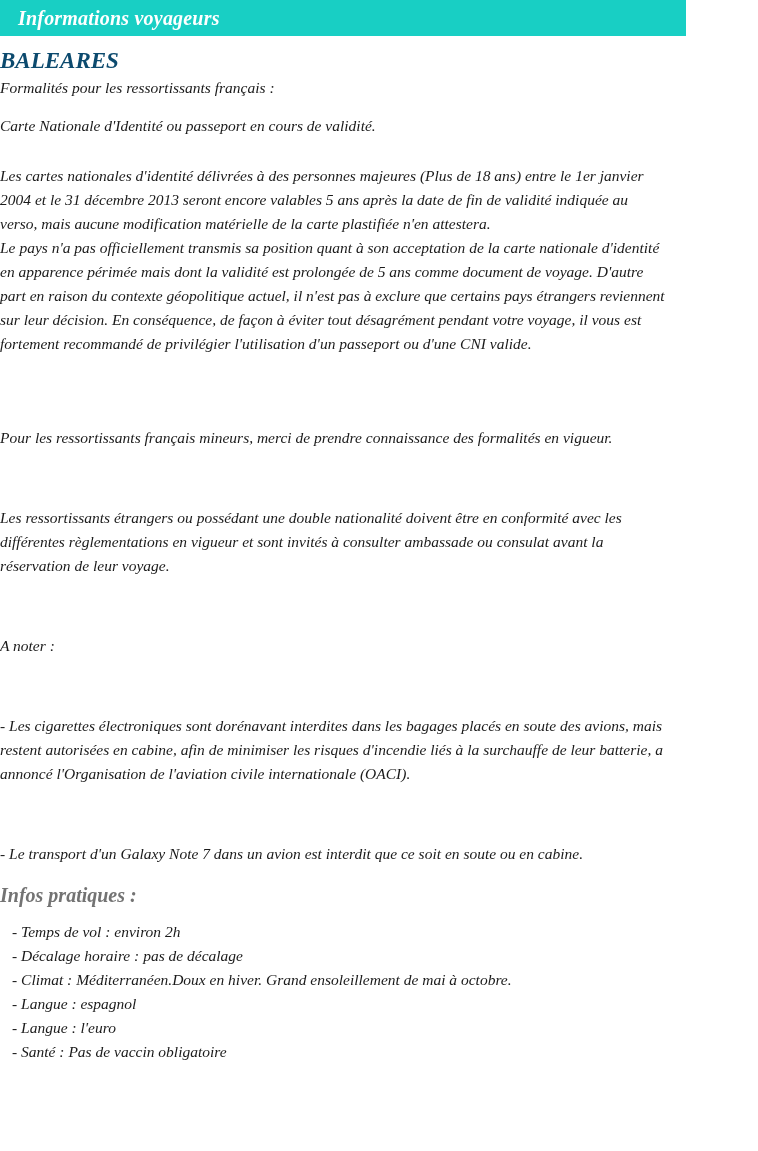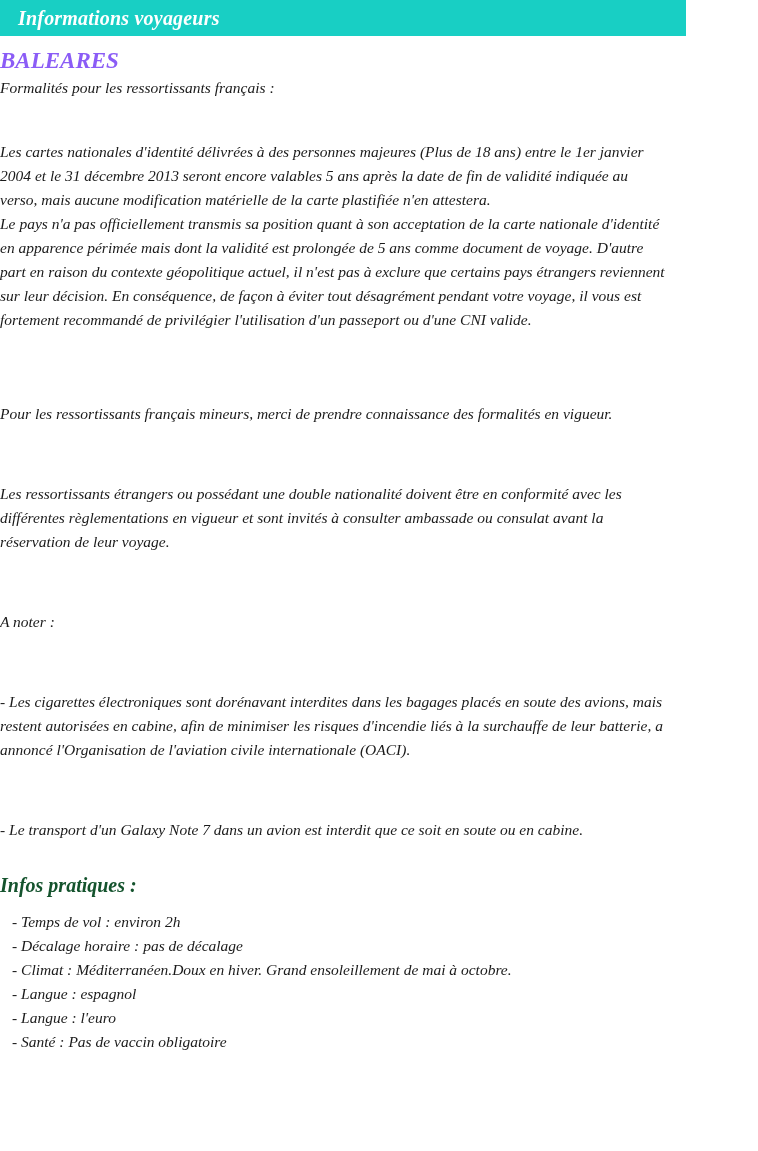--- a/index.html
+++ b/index.html
@@ -30,34 +30,34 @@
     font-style: italic;
     font-weight: bold;
     font-size: 20px;
     letter-spacing: 0.2px;
     font-family: "Liberation Serif", serif;
   }
   .content {
     padding: 0 0 20px 0;
   }
   .dest-title {
-    color: #8b5cf6;
+    color: #0c4a6e;
     font-style: italic;
     font-weight: bold;
     font-size: 23px;
     margin: 10px 0 0 0;
     padding: 0 8px 0 0;
     line-height: 30px;
   }
   .section-title {
-    color: #14532d;
+    color: #737373;
     font-style: italic;
     font-weight: bold;
     font-size: 20px;
-    margin: 30px 0 6px 0;
+    margin: 16px 0 6px 0;
     line-height: 26px;
   }
   p.para {
     font-style: italic;
     font-size: 15.5px;
     line-height: 24px;
     margin: 0;
     padding: 0 18px 0 0;
     color: #1a1a1a;
   }
@@ -85,20 +85,21 @@
     <span class="header-title">Informations voyageurs</span>
   </div>
 
   <div class="content">
 
     <h1 class="dest-title">BALEARES</h1>
 
     <p class="para">Formalités pour les ressortissants français :</p>
     <div class="gap-s"></div>
 
+    <p class="para">Carte Nationale d'Identité ou passeport en cours de validité.</p>
     <div class="gap-m"></div>
 
     <p class="para">Les cartes nationales d'identité délivrées à des personnes majeures (Plus de 18 ans) entre le 1er janvier 2004 et le 31 décembre 2013 seront encore valables 5 ans après la date de fin de validité indiquée au verso, mais aucune modification matérielle de la carte plastifiée n'en attestera.</p>
 
     <p class="para">Le pays n'a pas officiellement transmis sa position quant à son acceptation de la carte nationale d'identité en apparence périmée mais dont la validité est prolongée de 5 ans comme document de voyage. D'autre part en raison du contexte géopolitique actuel, il n'est pas à exclure que certains pays étrangers reviennent sur leur décision. En conséquence, de façon à éviter tout désagrément pendant votre voyage, il vous est fortement recommandé de privilégier l'utilisation d'un passeport ou d'une CNI valide.</p>
     <div class="gap-s"></div>
 
     <div class="gap-xl"></div>
 
     <p class="para">Pour les ressortissants français mineurs, merci de prendre connaissance des formalités en vigueur.</p>

